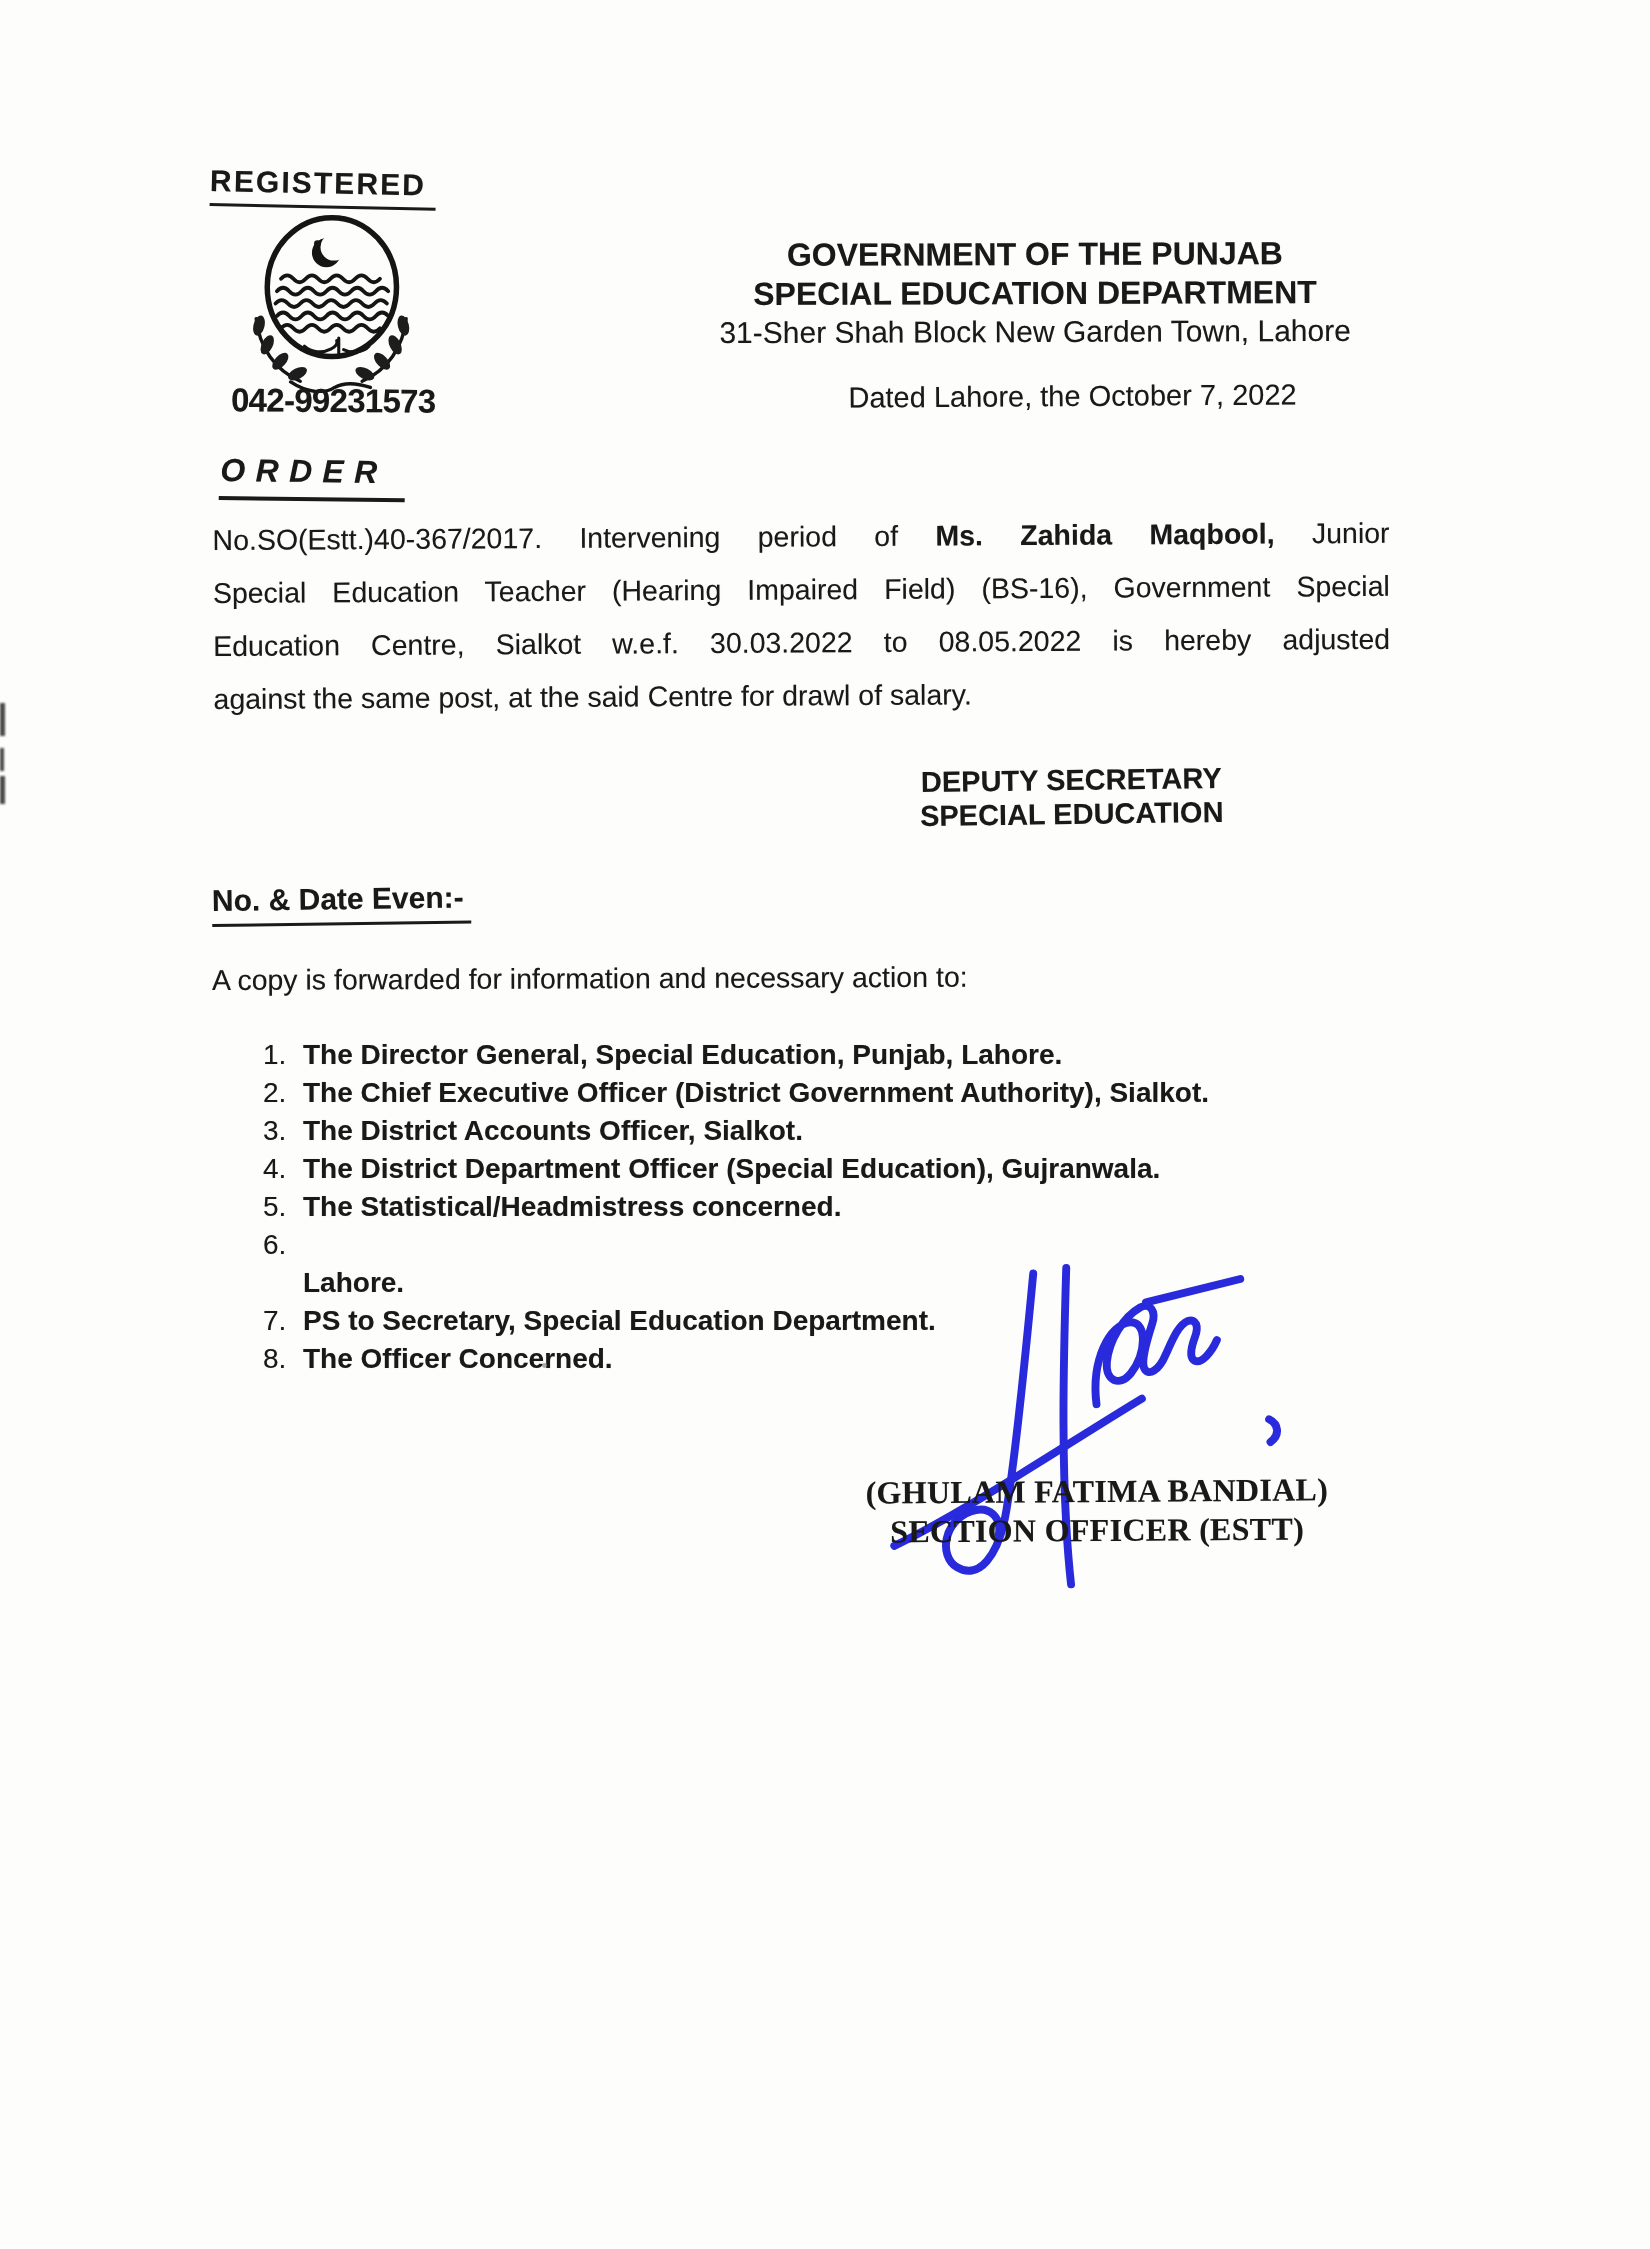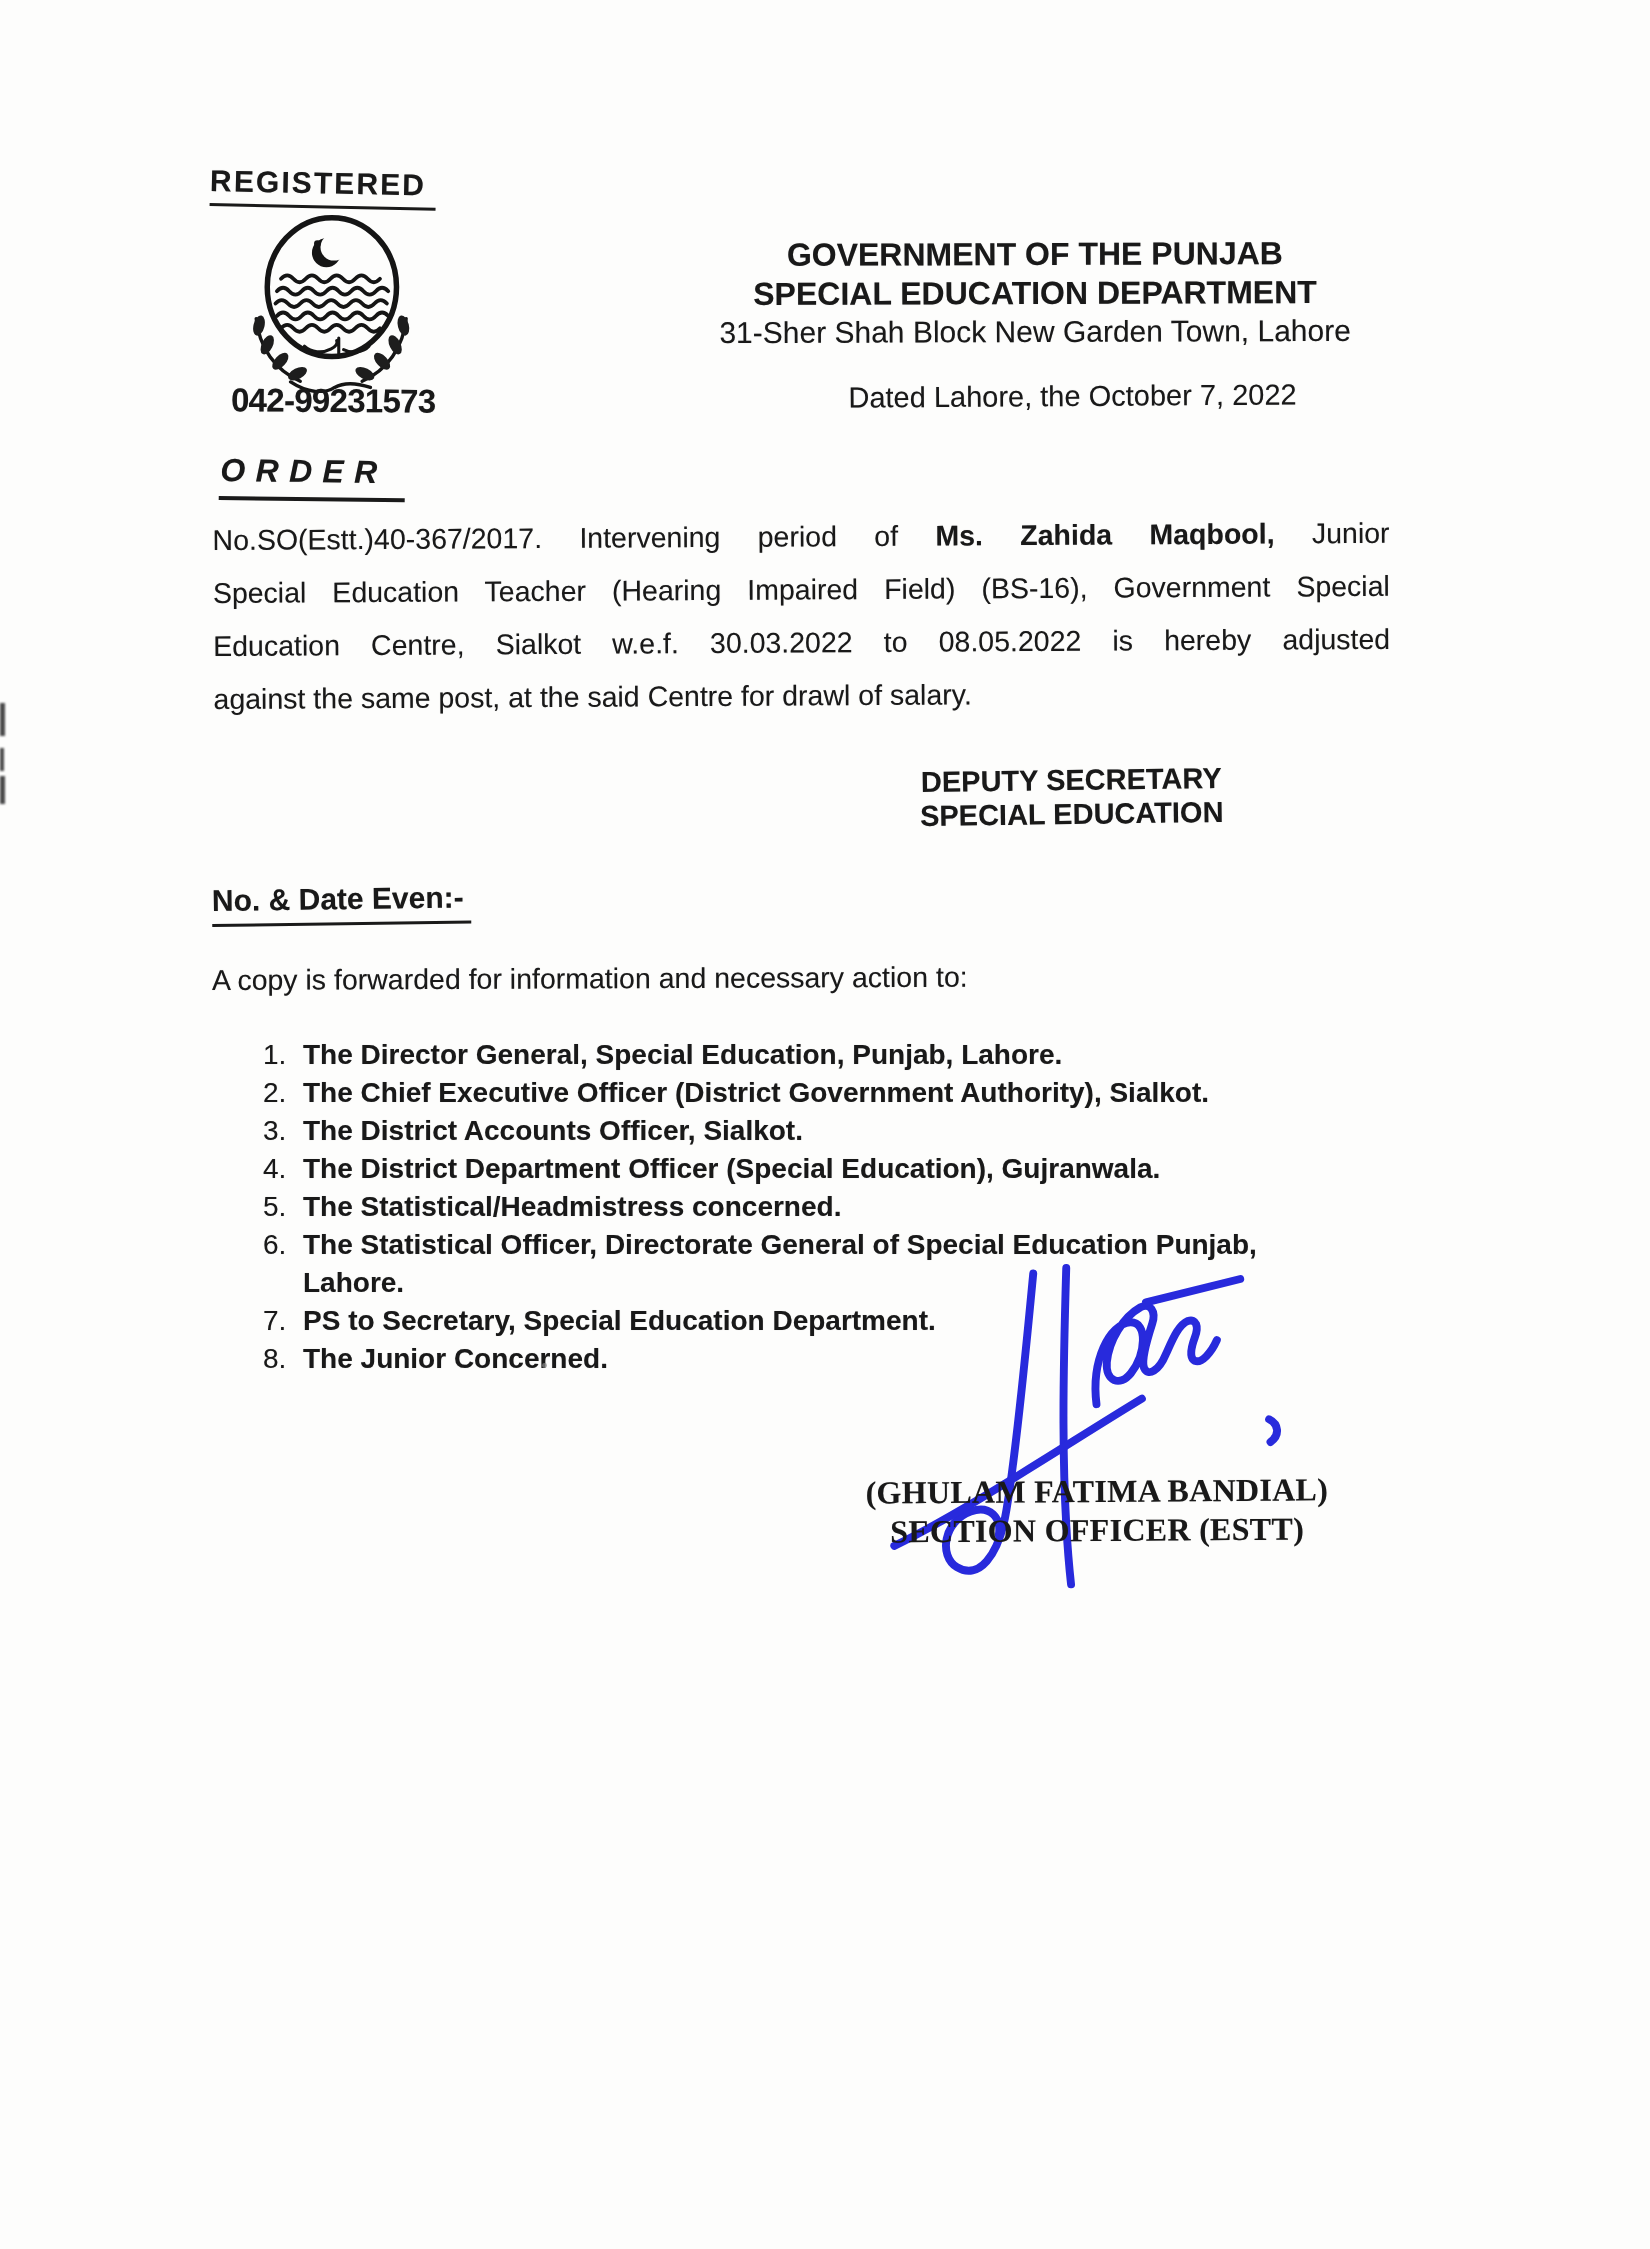--- a/index.html
+++ b/index.html
@@ -194,29 +194,29 @@
     <li class="cc-item">
       <span class="num">4.</span>
       <span class="txt">The District Department Officer (Special Education), Gujranwala.</span>
     </li>
     <li class="cc-item">
       <span class="num">5.</span>
       <span class="txt">The Statistical/Headmistress concerned.</span>
     </li>
     <li class="cc-item">
       <span class="num">6.</span>
-      <span class="txt"><span>The Statistical Officer, Directorate General of Special Education Punjab,</span><br><span>Lahore.</span></span>
+      <span class="txt"><br><span>Lahore.</span></span>
     </li>
     <li class="cc-item">
       <span class="num">7.</span>
       <span class="txt">PS to Secretary, Special Education Department.</span>
     </li>
     <li class="cc-item">
       <span class="num">8.</span>
-      <span class="txt">The Junior Concerned.</span>
+      <span class="txt">The Officer Concerned.</span>
     </li>
   </ol>
 
   <svg class="signature" width="468" height="337" viewBox="0 0 680 490">
     <g fill="none" stroke="#2022db" stroke-width="11.5" stroke-linecap="round" stroke-linejoin="round" opacity="0.96">
       <path d="M240 24 C 230 130, 214 292, 201 368 C 190 436, 160 470, 129 451 C 102 434, 110 384, 149 370 C 177 360, 194 379, 190 404"></path>
       <path d="M288 16 C 284 150, 279 330, 295 476"></path>
       <path d="M38 420 C 142 370, 292 270, 398 206"></path>
       <path d="M332 214 C 324 150, 351 97, 381 95 C 407 94, 404 141, 382 169 C 366 189, 345 181, 347 153 C 350 121, 371 87, 396 73 C 410 66, 419 79, 413 97 C 404 125, 397 149, 401 161 C 407 175, 423 165, 433 141 C 443 119, 451 99, 465 93 C 477 89, 481 101, 475 117 C 469 133, 467 147, 475 151 C 485 155, 499 139, 507 121"></path>
       <path d="M404 66 L 541 32"></path>

